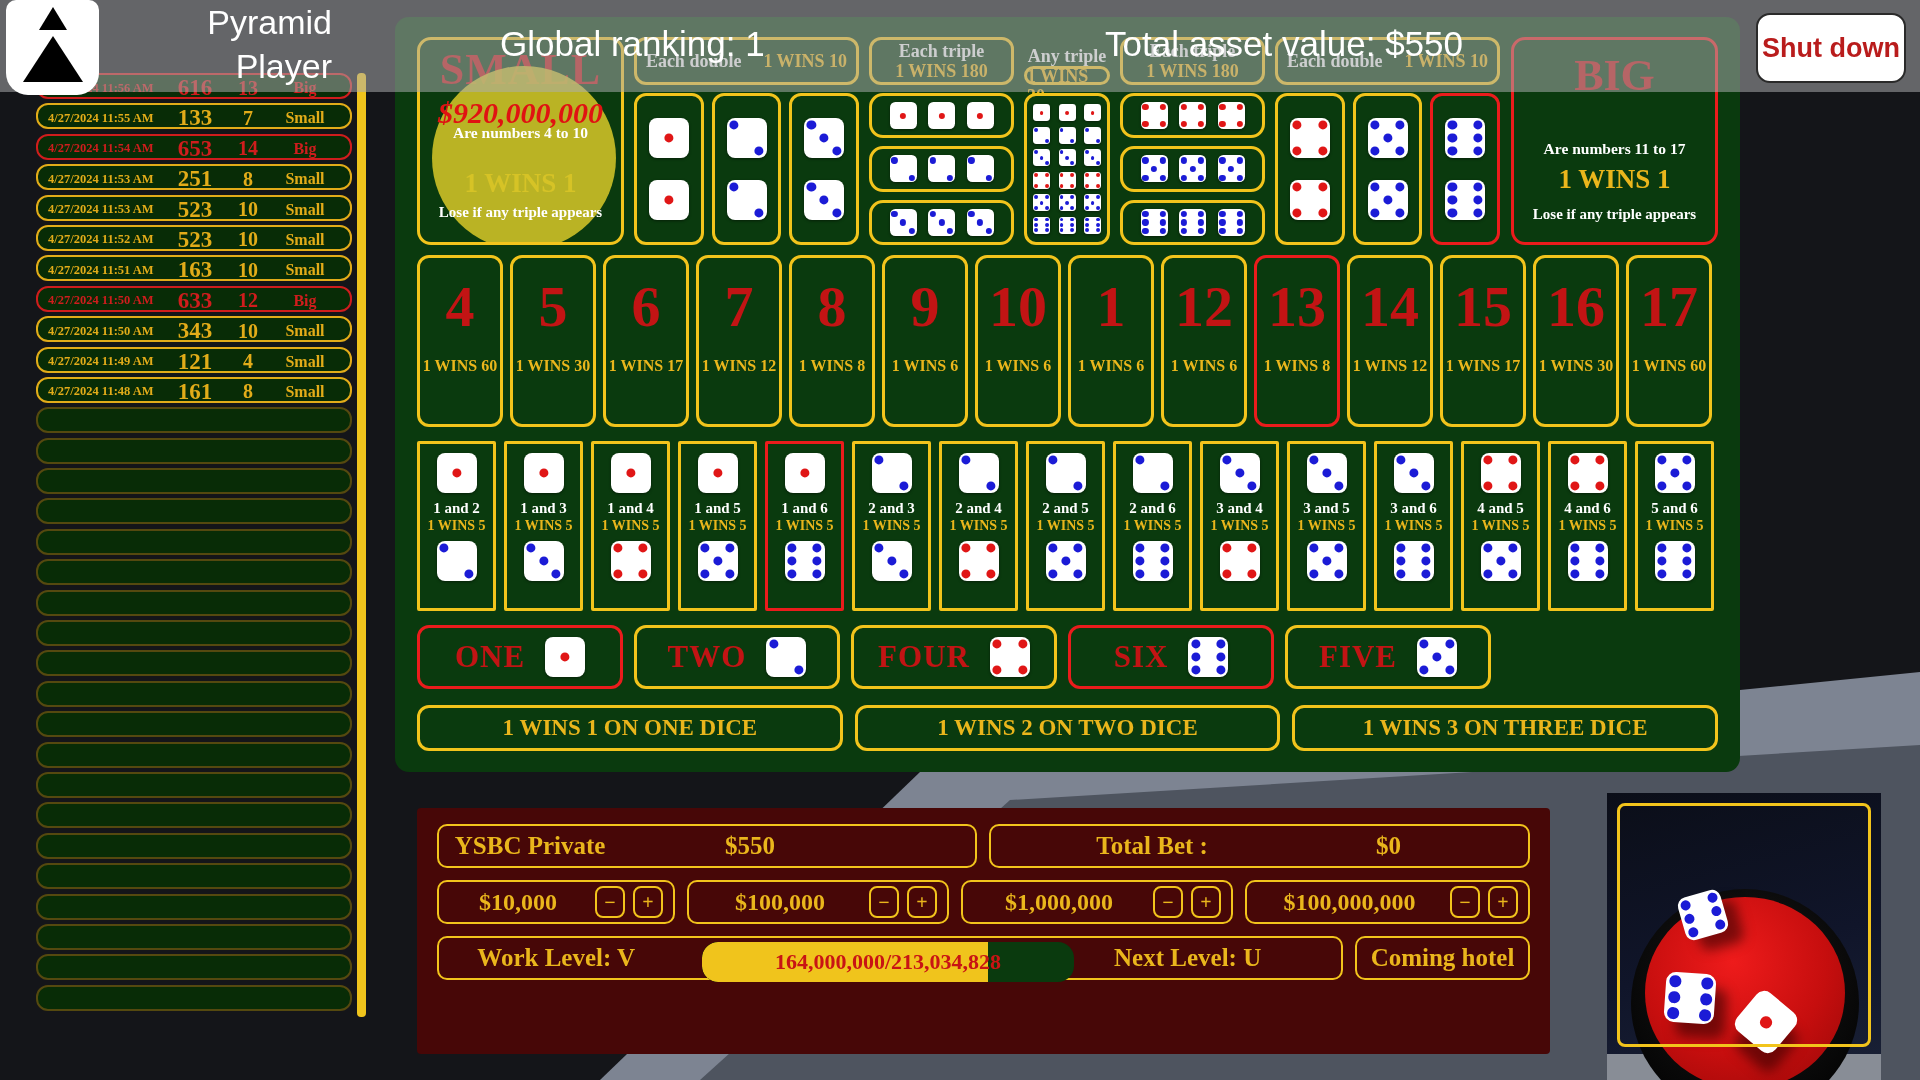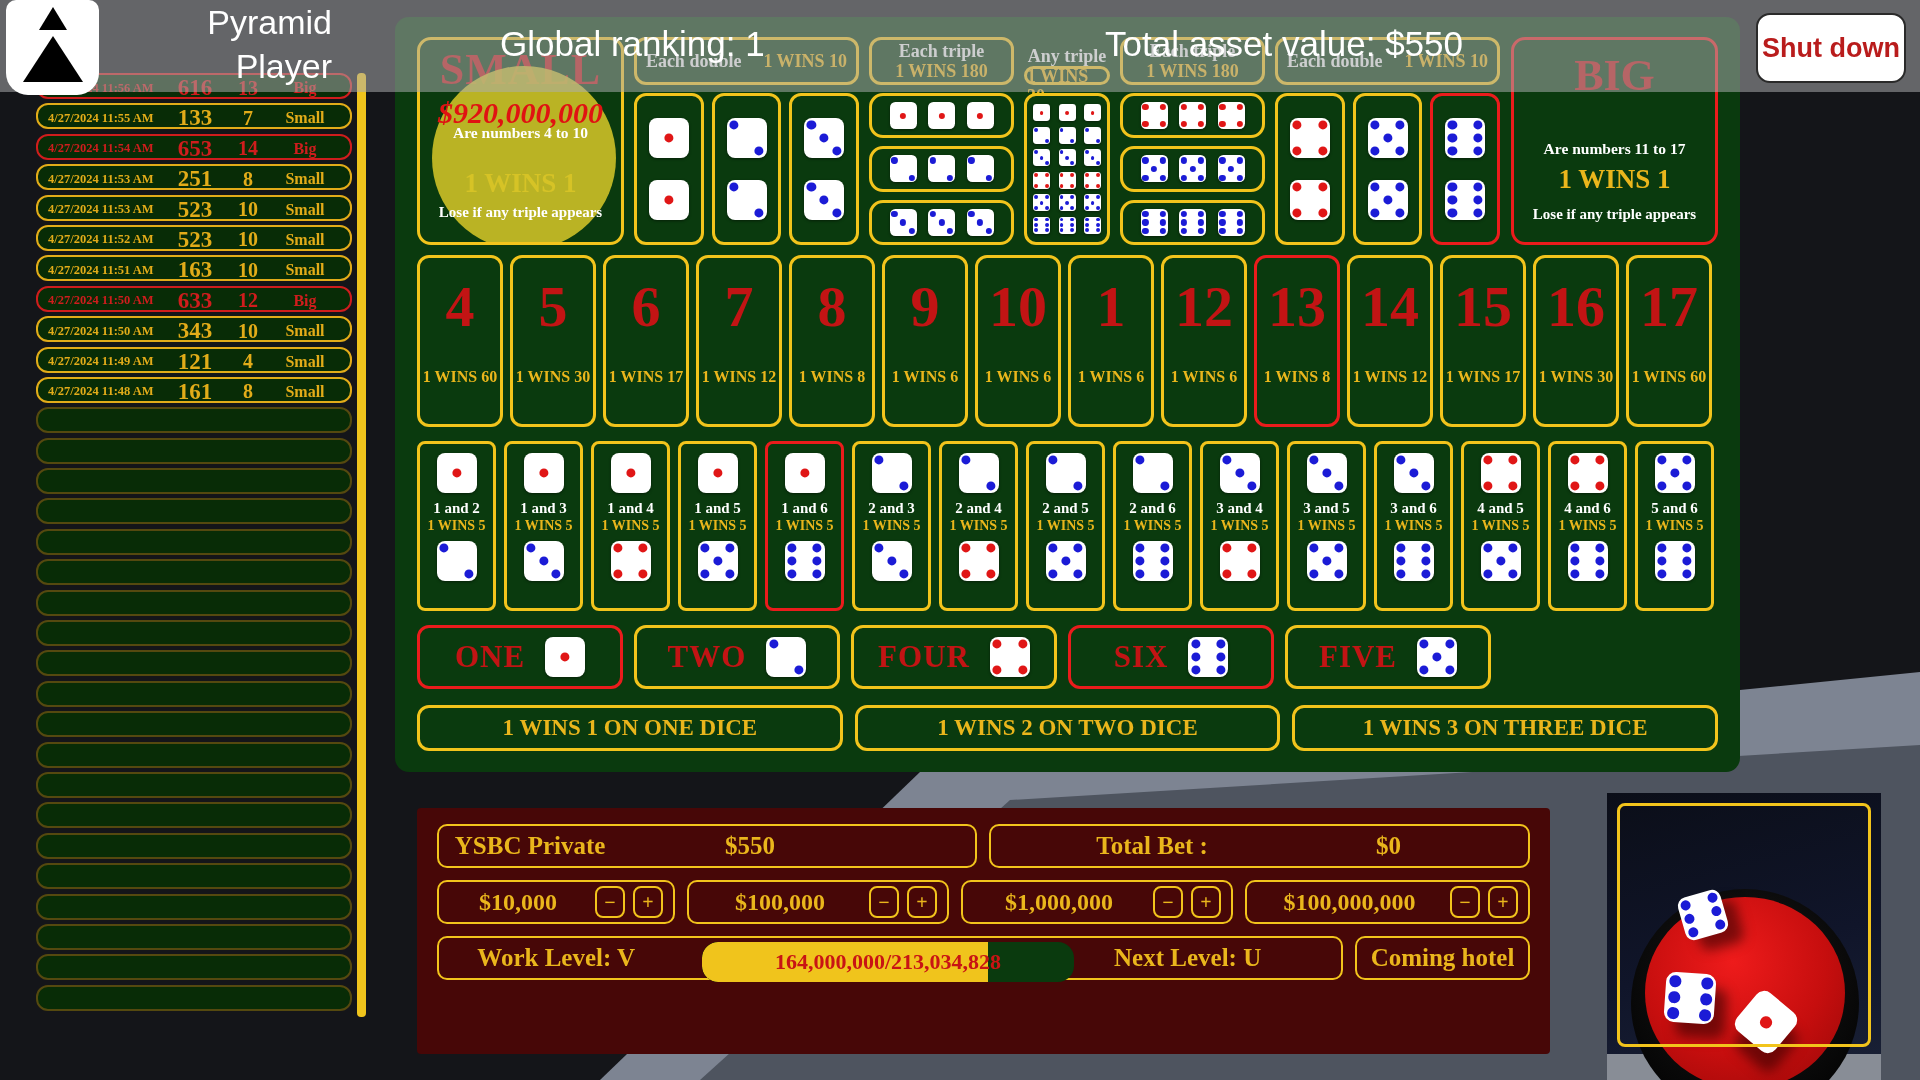--- a/index.html
+++ b/index.html
@@ -87,24 +87,24 @@
   .trp-box { flex:1; border:3px solid #f2c41c; border-radius:14px; background:#0a3a0e;
              display:flex; align-items:center; justify-content:space-evenly; padding:0 6px; }
   .any-box { width:86px; border:3px solid #f2c41c; border-radius:12px; background:#0a3a0e;
              display:flex; flex-direction:column; justify-content:space-evenly; padding:3px 6px; }
   .any-row { display:flex; justify-content:space-between; }
 
   .numbers-row { position:absolute; left:22px; top:238px; width:1301px; height:172px; display:flex; gap:7px; }
   .num-box { width:86px; border:3px solid #f2c41c; border-radius:12px; background:#0a3a0e;
              display:flex; flex-direction:column; align-items:center; }
   .num-val { color:#c21414; font-size:58px; font-weight:700; line-height:1; margin-top:20px; }
-  .num-pay { color:#eab61c; font-size:16px; font-weight:700; margin-top:32px; white-space:nowrap; }
+  .num-pay { color:#eab61c; font-size:16px; font-weight:700; margin-top:21px; white-space:nowrap; }
 
   .pairs-row { position:absolute; left:22px; top:424px; width:1301px; height:170px; display:flex; gap:8px; }
-  .pair-box { width:79px; border:3px solid #f2c41c; border-radius:8px; background:#0a3a0e;
+  .pair-box { width:79px; border:3px solid #f2c41c; border-radius:2px; background:#0a3a0e;
               display:flex; flex-direction:column; align-items:center; padding-top:9px; }
   .pair-label { color:#fff; font-size:15px; font-weight:700; margin-top:7px; }
   .pair-pay { color:#eab61c; font-size:14px; font-weight:700; margin-top:1px; }
   .pair-box .die:last-child { margin-top:7px; }
 
   .singles-row { position:absolute; left:22px; top:608px; width:1301px; height:64px; display:flex; gap:11px; }
   .single-box { width:206px; border:3px solid #f2c41c; border-radius:12px; background:#0a3a0e;
                 display:flex; align-items:center; justify-content:center; gap:20px; }
   .single-word { color:#c21414; font-size:31px; font-weight:700; letter-spacing:1px; }
 

